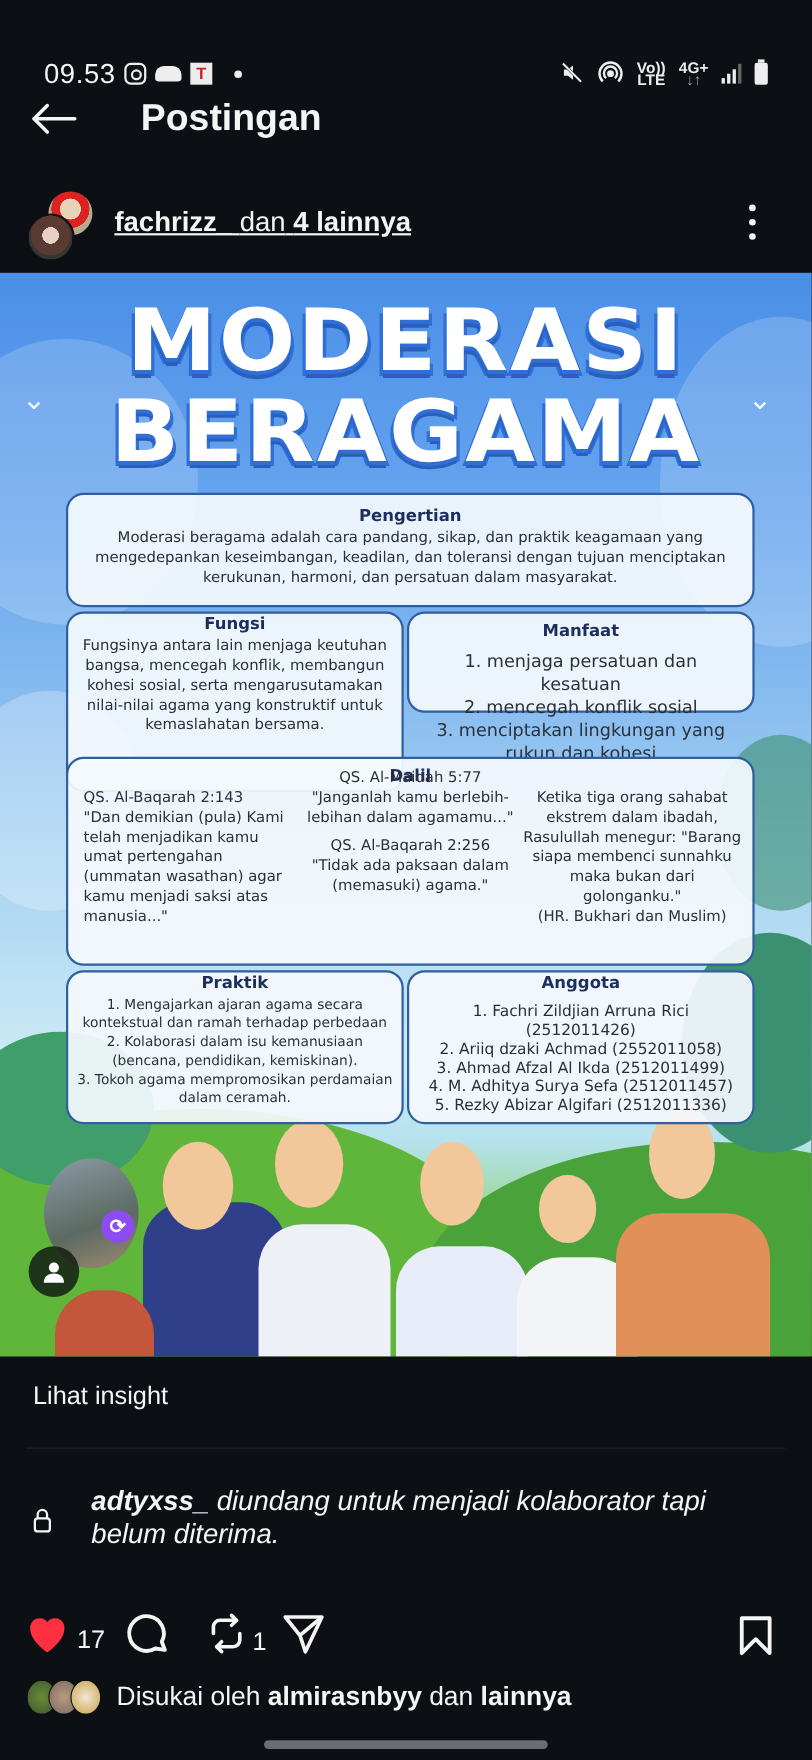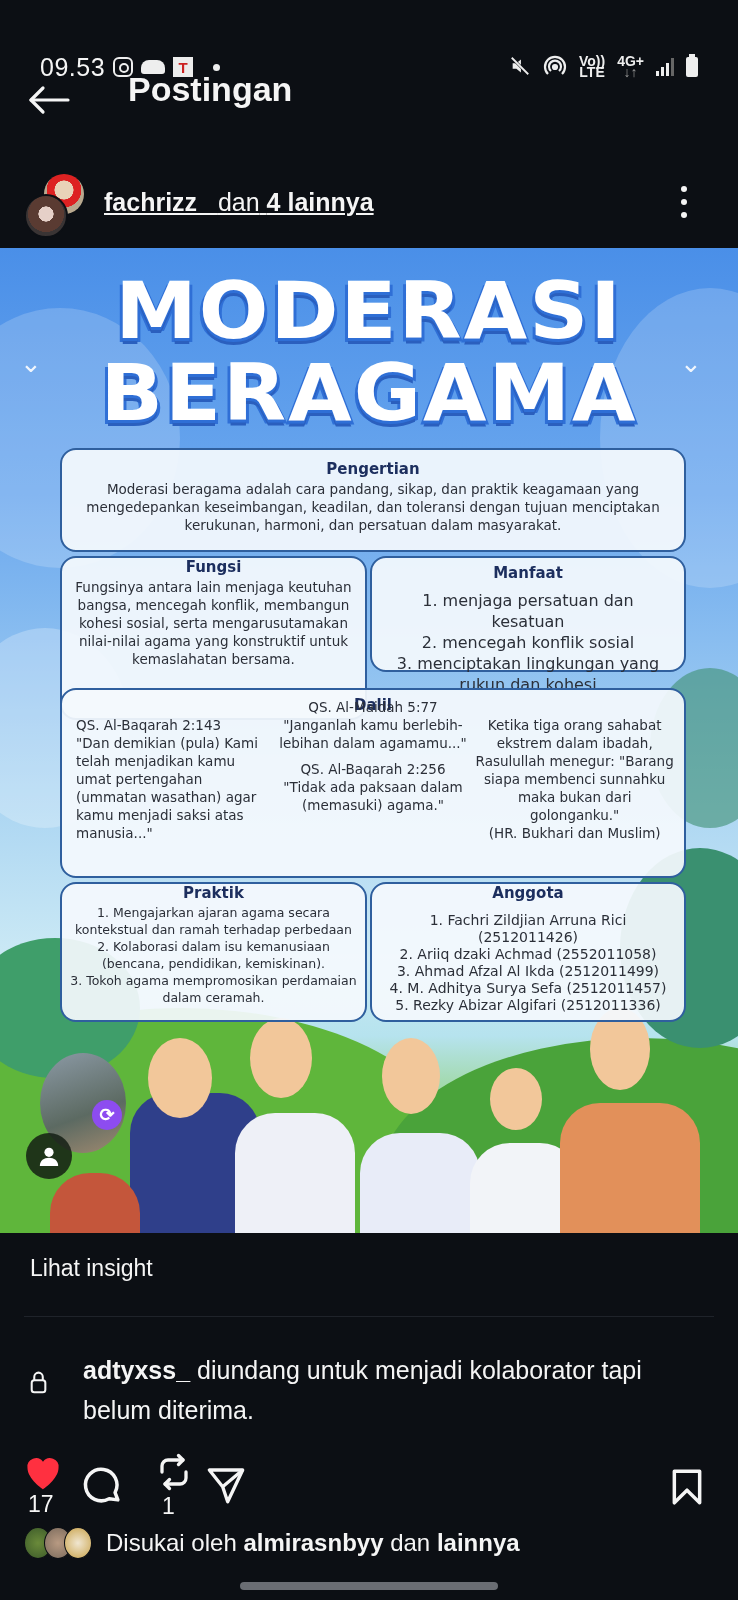--- a/index.html
+++ b/index.html
@@ -17,21 +17,21 @@
   .t-icon { width: 20px; height: 20px; background: #ececec; color: #c22; font-size: 15px; font-weight: bold; }
   .dot-icon { width: 7px; height: 7px; background: #eee; border-radius: 50%; margin-left: 12px; }
   .status-right { display: flex; align-items: center; gap: 12px; font-size: 14px; font-weight: bold; color: #eee; }
   .stack { display: flex; flex-direction: column; line-height: 11px; align-items: center; }
   .signal { display: flex; align-items: flex-end; gap: 2px; height: 18px; }
   .signal span { width: 3px; background: #eee; }
   .battery { width: 12px; height: 20px; border-radius: 2px; background: #eee; position: relative; }
   .battery::before { content: ""; position: absolute; top: -3px; left: 3px; width: 6px; height: 3px; background: #eee; }
 
   
-  .header { position: absolute; top: 70px; left: 0; width: 738px; height: 75px; display: flex; }
+  .header { position: absolute; top: 70px; left: 0; width: 738px; height: 75px; display: flex; align-items: center; }
   .back-btn { width: 70px; height: 60px; margin-left: 28px; display: flex; align-items: center; }
   .page-title { font-size: 34px; font-weight: bold; margin-left: 30px; color: #f5f5f5; }
 
   
   .author-row { position: absolute; top: 160px; left: 0; width: 738px; height: 85px; display: flex; align-items: center; text-decoration: underline; }
   .avatars { position: relative; width: 70px; height: 70px; margin-left: 22px; }
   .av1 { position: absolute; left: 22px; top: 6px; width: 40px; height: 40px; border-radius: 50%; background: radial-gradient(circle at 50% 40%, #e9d3b8 0 30%, #d22 31% 55%, #b9a98f 56%); }
   .av2 { position: absolute; left: 2px; top: 26px; width: 44px; height: 44px; border-radius: 50%; background: radial-gradient(circle at 50% 45%, #e6d0c8 0 25%, #5a3b32 26% 60%, #3a3434 61%); border: 2px solid #0c0f14; }
   .author-text { font-size: 25px; margin-left: 12px; color: #f5f5f5; }
   .author-text .bold { font-weight: bold; }
@@ -47,21 +47,21 @@
     text-shadow: 0 4px 0 #2f6fd6, 0 7px 0 #2a5fbe, 3px 5px 0 #2f6fd6, -3px 5px 0 #2f6fd6; }
   .poster-title div { transform: scaleY(0.95); }
 
   .card { position: absolute; background: rgba(244,249,253,0.93); border: 2px solid #2f5f9e; border-radius: 16px; color: #2b2f38; text-align: center; font-family: "DejaVu Sans", sans-serif; }
   .card h3 { color: #1c2e5e; font-size: 15px; font-weight: bold; margin-bottom: 2px; }
   .card p, .card li { font-size: 13.5px; line-height: 18px; }
   .card ol { list-style: none; }
 
   .c-pengertian { top: 200px; left: 60px; width: 626px; height: 104px; padding: 10px 18px; }
   .c-fungsi { top: 308px; left: 60px; width: 307px; height: 164px; padding: 0 10px; }
-  .c-manfaat { top: 308px; left: 370px; width: 316px; height: 116px; padding: 6px 18px; }
+  .c-manfaat { top: 308px; left: 370px; width: 316px; height: 92px; padding: 6px 18px; }
   .c-manfaat li { font-size: 16px; line-height: 21px; }
   .c-manfaat ol { margin-top: 8px; }
   .c-dalil { top: 440px; left: 60px; width: 626px; height: 190px; padding: 6px 10px; }
   .dalil-cols { display: flex; justify-content: space-between; margin-top: 0px; }
   .dalil-col { width: 33%; font-size: 13.5px; line-height: 18px; }
   .dalil-col.left { text-align: left; padding-left: 4px; }
   .dalil-col.mid { text-align: center; margin-top: -18px; }
   .dalil-col.right { text-align: center; }
   .dalil-col .gap { height: 8px; }
   .c-praktik { top: 634px; left: 60px; width: 307px; height: 140px; padding: 0 8px; }
@@ -77,25 +77,25 @@
 
   .reel-thumb { position: absolute; left: 40px; top: 805px; width: 86px; height: 100px; border-radius: 50%; background: linear-gradient(160deg, #8c9aa6, #5c6a62 60%, #a08a70); }
   .repost-badge { position: absolute; left: 92px; top: 852px; width: 30px; height: 30px; border-radius: 50%; background: #8d4cf0; color: #fff; font-size: 18px; display: flex; align-items: center; justify-content: center; font-weight: bold; }
   .tag-btn { position: absolute; left: 26px; top: 885px; width: 46px; height: 46px; border-radius: 50%; background: rgba(20,30,20,0.85); display: flex; align-items: center; justify-content: center; }
 
   
   .insight { position: absolute; top: 1255px; left: 30px; font-size: 23px; color: #f5f5f5; }
   .divider { position: absolute; top: 1316px; left: 24px; width: 690px; height: 1px; background: #1f232a; }
   .collab-row { position: absolute; top: 1350px; left: 30px; width: 680px; display: flex; align-items: flex-start; }
   .lock-icon { width: 20px; height: 28px; margin-top: 18px; margin-right: 36px; }
-  .collab-text { font-size: 25px; line-height: 40px; color: #f5f5f5; }
+  .collab-text { font-size: 25px; line-height: 30px; color: #f5f5f5; font-style: italic; }
   .collab-text .bold { font-weight: bold; }
 
   .actions { position: absolute; top: 1460px; left: 22px; width: 694px; height: 50px; display: flex; align-items: center; }
-  .act { display: flex; align-items: flex-start; flex-direction: column; }
+  .act { display: flex; align-items: flex-end; }
   .count { font-size: 23px; color: #f5f5f5; margin-left: 6px; }
   .save-btn { position: absolute; right: 12px; top: 8px; }
 
   .liked-row { position: absolute; top: 1527px; left: 24px; display: flex; align-items: center; }
   .liked-avs { display: flex; }
   .liked-avs span { width: 28px; height: 32px; border-radius: 50%; margin-right: -8px; border: 1px solid #0c0f14; }
   .liked-text { font-size: 24px; margin-left: 22px; color: #f5f5f5; }
   .liked-text .bold { font-weight: bold; }
 
   .home-indicator { position: absolute; top: 1582px; left: 240px; width: 258px; height: 8px; border-radius: 4px; background: #6a6d73; }

